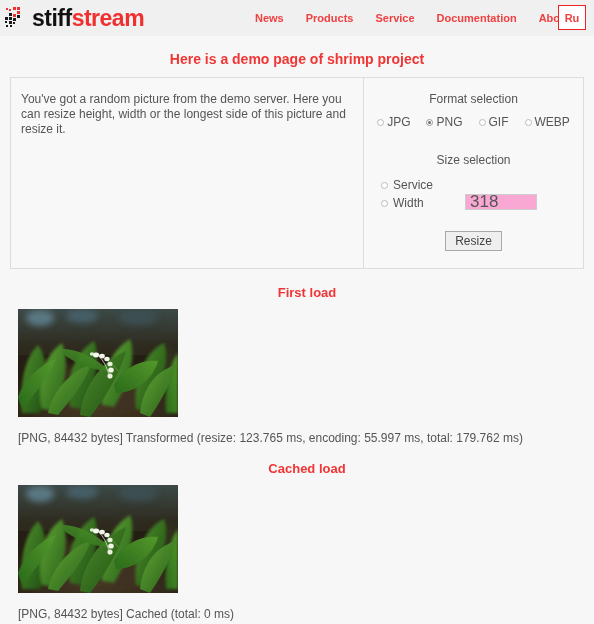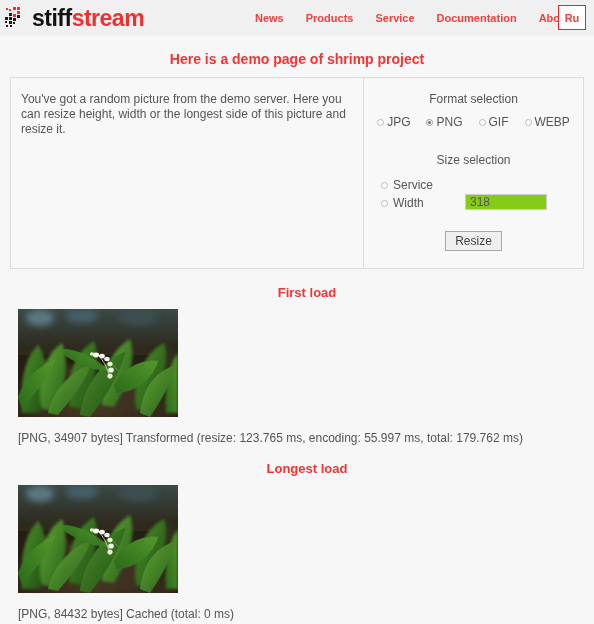--- a/index.html
+++ b/index.html
@@ -180,26 +180,26 @@
     align-items: center;
     gap: 5px;
     height: 16px;
     margin-bottom: 2px;
     font-size: 12px;
   }
   .size-input {
     position: absolute;
     left: 101px;
     top: 17px;
-    width: 82px;
+    width: 72px;
     height: 16px;
     border: 1px solid #cccccc;
-    background: #84cc16;
+    background: #f9a8d4;
     font-family: "Liberation Sans", sans-serif;
-    font-size: 12px;
+    font-size: 17px;
     color: #555555;
     padding: 0 4px;
     box-sizing: border-box;
   }
   .resize-wrap {
     text-align: center;
     margin-top: 20px;
   }
   .resize-btn {
     font-family: "Liberation Sans", sans-serif;
@@ -395,25 +395,25 @@
         <ellipse cx="84" cy="47" rx="2.9" ry="2.3" fill="#eef5e4"></ellipse>
         <ellipse cx="89" cy="50" rx="2.7" ry="2.2" fill="#f2f7ea"></ellipse>
         <ellipse cx="92" cy="55" rx="2.6" ry="2.3" fill="#e8f1dc"></ellipse>
         <ellipse cx="93" cy="61" rx="2.8" ry="2.6" fill="#f1f6e8"></ellipse>
         <ellipse cx="92" cy="67" rx="2.6" ry="2.5" fill="#e6efd9"></ellipse>
         <ellipse cx="74" cy="45" rx="2.2" ry="1.8" fill="#dfecd2"></ellipse>
       </g>
     </svg>
   </div>
 
-  <div class="status">[PNG, 34907 bytes] Transformed (resize: 123.765 ms, encoding: 55.997 ms, total: 179.762 ms)</div>
+  <div class="status">[PNG, 84432 bytes] Transformed (resize: 123.765 ms, encoding: 55.997 ms, total: 179.762 ms)</div>
 </div>
 
 <div class="load-block">
-  <div class="section-title">Longest load</div>
+  <div class="section-title">Cached load</div>
 
   <div class="photo">
     <svg width="160" height="108" viewBox="0 0 160 108">
       <rect width="160" height="108" fill="url(#bgA)"></rect>
       <rect y="46" width="160" height="62" fill="url(#soil)" opacity="0.95"></rect>
       <g filter="url(#blurBg)" opacity="0.95">
         <ellipse cx="22" cy="9" rx="14" ry="8" fill="#5b7a86"></ellipse>
         <ellipse cx="64" cy="7" rx="16" ry="7" fill="#46606a"></ellipse>
         <ellipse cx="120" cy="8" rx="20" ry="8" fill="#3d4f52"></ellipse>
         <ellipse cx="34" cy="70" rx="26" ry="18" fill="#3a2d1d"></ellipse>

